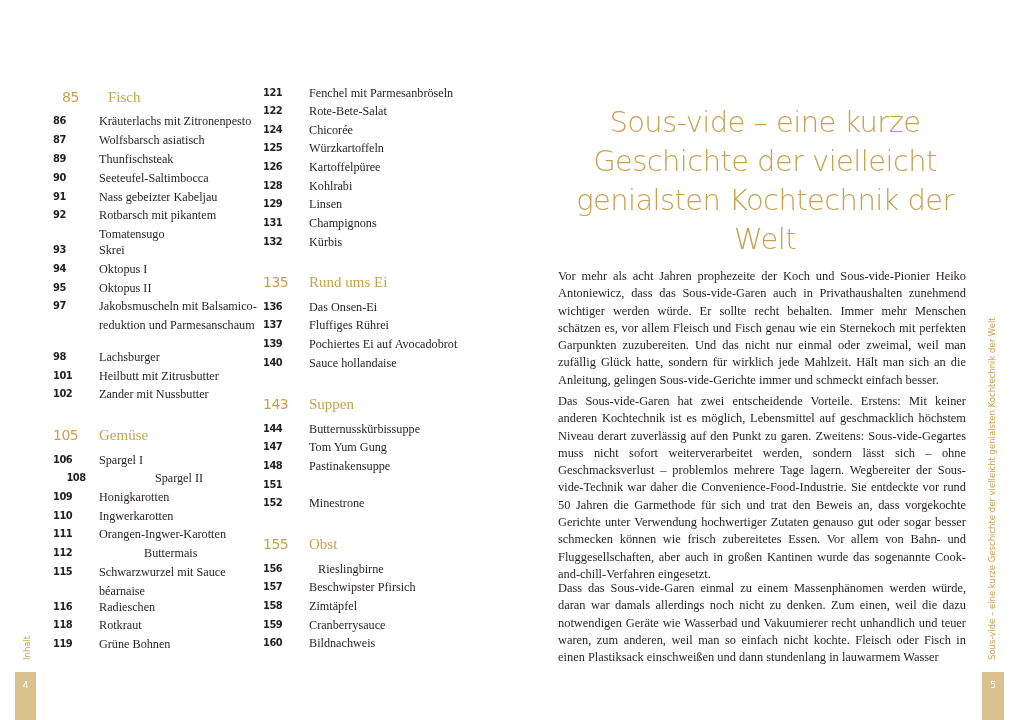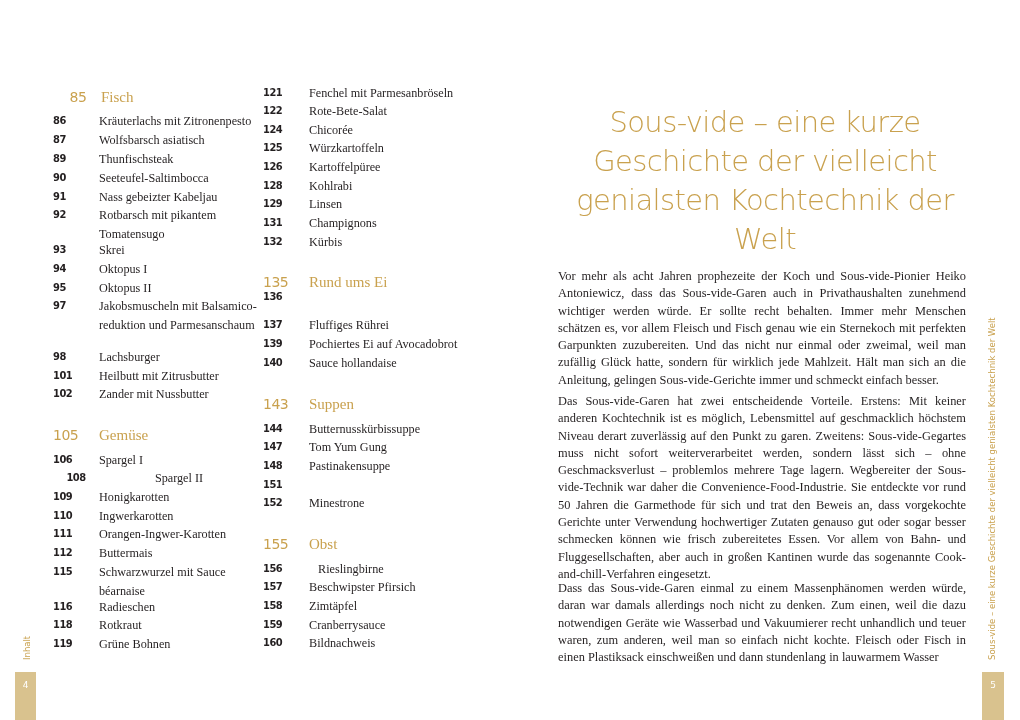--- a/index.html
+++ b/index.html
@@ -17,21 +17,21 @@
   .tab.left { left:15px; width:21px; }
   .tab.right { left:982px; width:22px; }
   .side-label { position:absolute; font-family:"DejaVu Sans", sans-serif; font-size:8.5px; color:#c9a14e; white-space:nowrap; transform-origin:left top; transform:rotate(-90deg); }
   .side-label.left { left:22px; top:660px; }
   .side-label.right { left:987px; top:660px; }
 </style>
 </head>
 <body>
 
 <div id="toc">
-    <div class="sec-head" style="top: 89px; left: 55px; text-align: center;">
+    <div class="sec-head" style="top: 89px; left: 62px;">
       <span class="sec-num">85</span>
       <span class="sec-title">Fisch</span>
     </div>
     <div class="entry" style="top: 112px; left: 53px;">
       <span class="num">86</span>
       <span class="txt">Kräuterlachs mit Zitronenpesto</span>
     </div>
     <div class="entry" style="top: 131px; left: 53px;">
       <span class="num">87</span>
       <span class="txt">Wolfsbarsch asiatisch</span>
@@ -97,21 +97,21 @@
       <span class="txt">Honigkarotten</span>
     </div>
     <div class="entry" style="top: 507px; left: 53px;">
       <span class="num">110</span>
       <span class="txt">Ingwerkarotten</span>
     </div>
     <div class="entry" style="top: 525px; left: 53px;">
       <span class="num">111</span>
       <span class="txt">Orangen-Ingwer-Karotten</span>
     </div>
-    <div class="entry" style="top: 544px; left: 53px;">
+    <div class="entry" style="top: 544px; left: 53px; gap: 45px;">
       <span class="num">112</span>
       <span class="txt">Buttermais</span>
     </div>
     <div class="entry" style="top: 563px; left: 53px;">
       <span class="num">115</span>
       <span class="txt">Schwarzwurzel mit Sauce béarnaise</span>
     </div>
     <div class="entry" style="top: 598px; left: 53px;">
       <span class="num">116</span>
       <span class="txt">Radieschen</span>
@@ -157,22 +157,23 @@
       <span class="txt">Champignons</span>
     </div>
     <div class="entry" style="top: 233px; left: 263px;">
       <span class="num">132</span>
       <span class="txt">Kürbis</span>
     </div>
     <div class="sec-head" style="top: 274px; left: 263px;">
       <span class="sec-num">135</span>
       <span class="sec-title">Rund ums Ei</span>
     </div>
-    <div class="entry" style="top: 288px; left: 263px; align-items: center;">
+    <div class="entry" style="top: 298px; left: 263px; align-items: center;">
       <span class="num">136</span>
+      <span class="txt">Das Onsen-Ei</span>
     </div>
     <div class="entry" style="top: 316px; left: 263px;">
       <span class="num">137</span>
       <span class="txt">Fluffiges Rührei</span>
     </div>
     <div class="entry" style="top: 335px; left: 263px;">
       <span class="num">139</span>
       <span class="txt">Pochiertes Ei auf Avocadobrot</span>
     </div>
     <div class="entry" style="top: 354px; left: 263px; justify-content: flex-end;">

